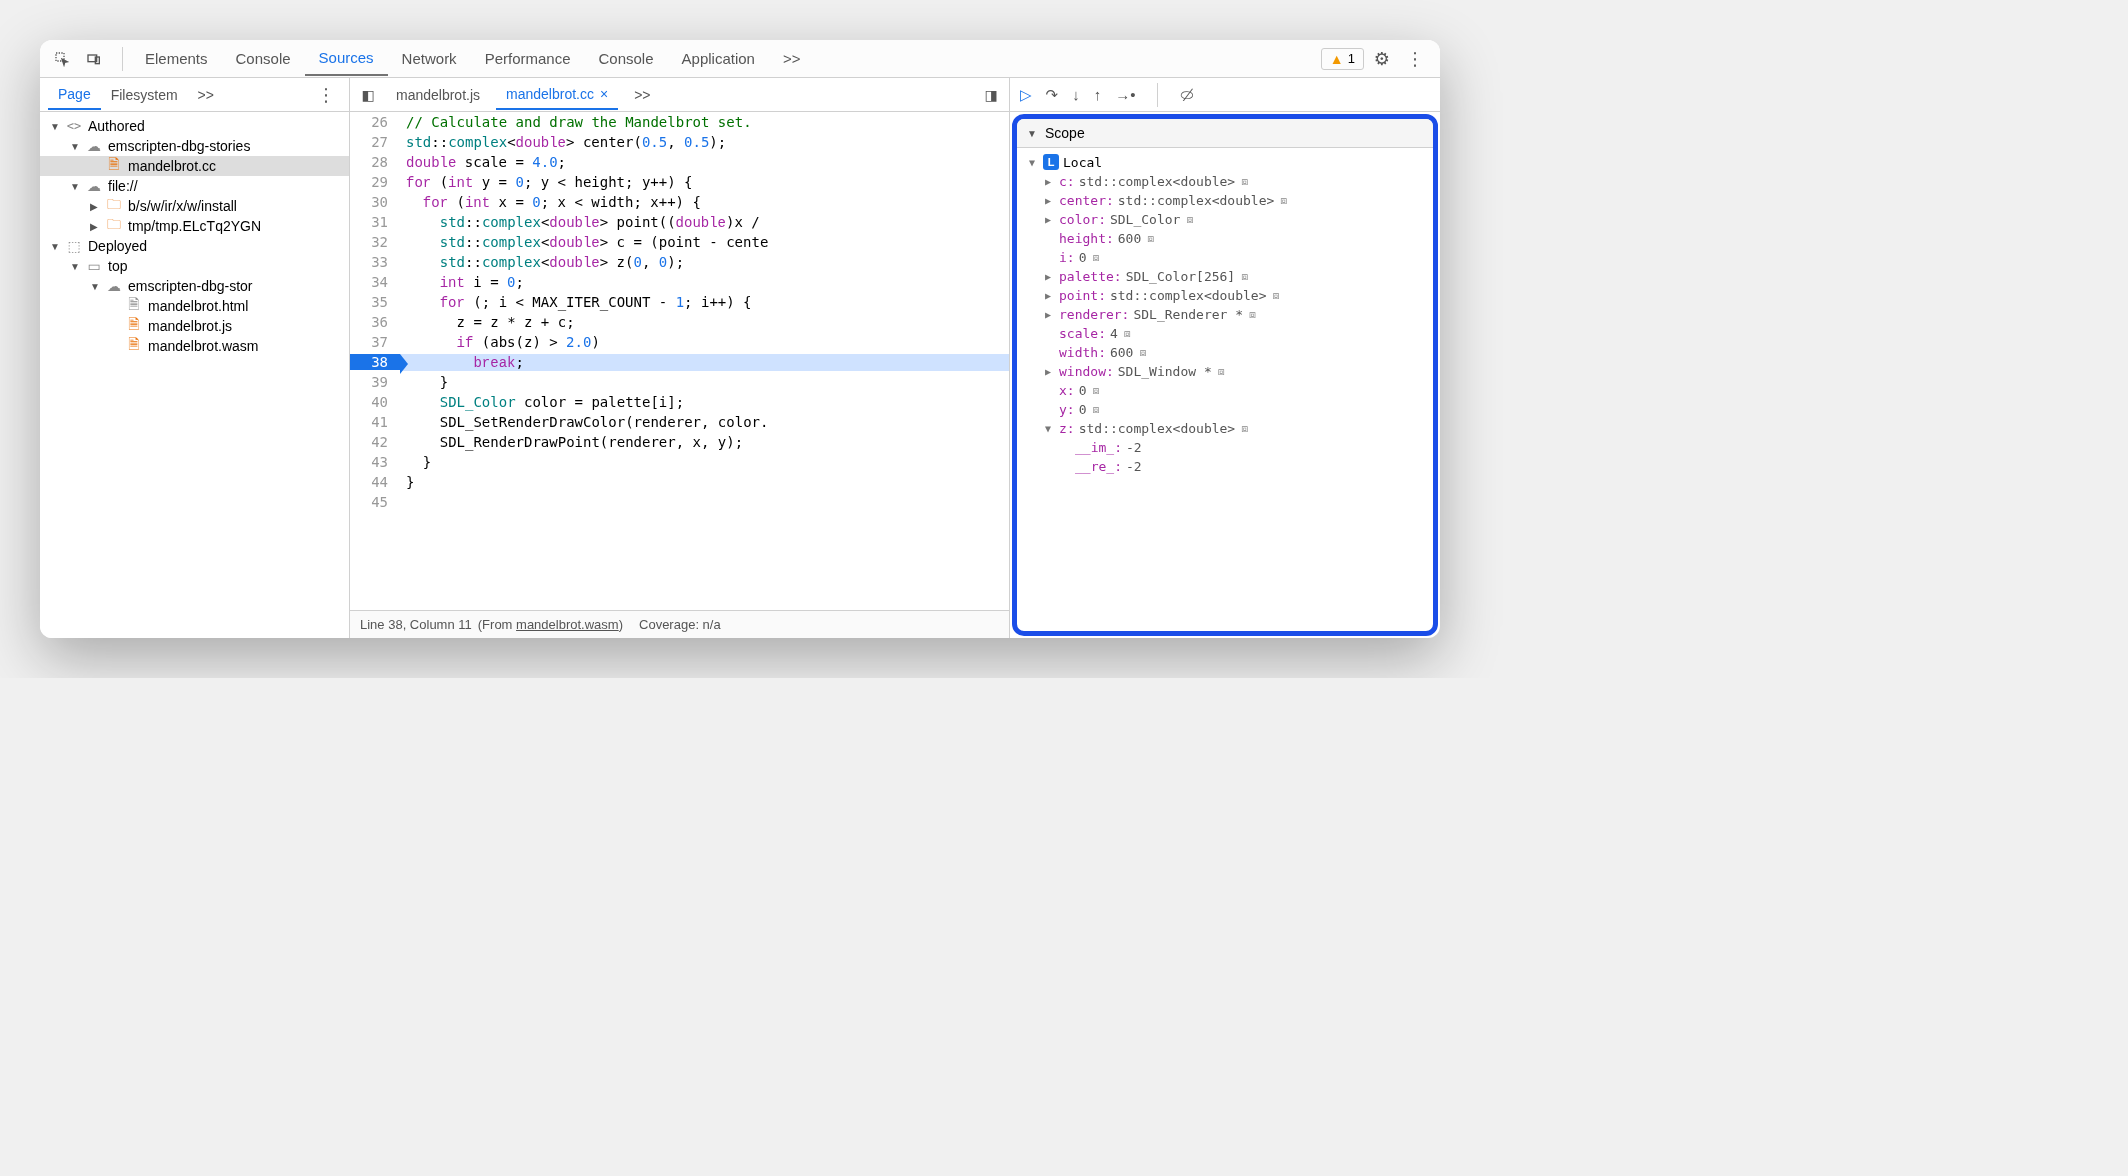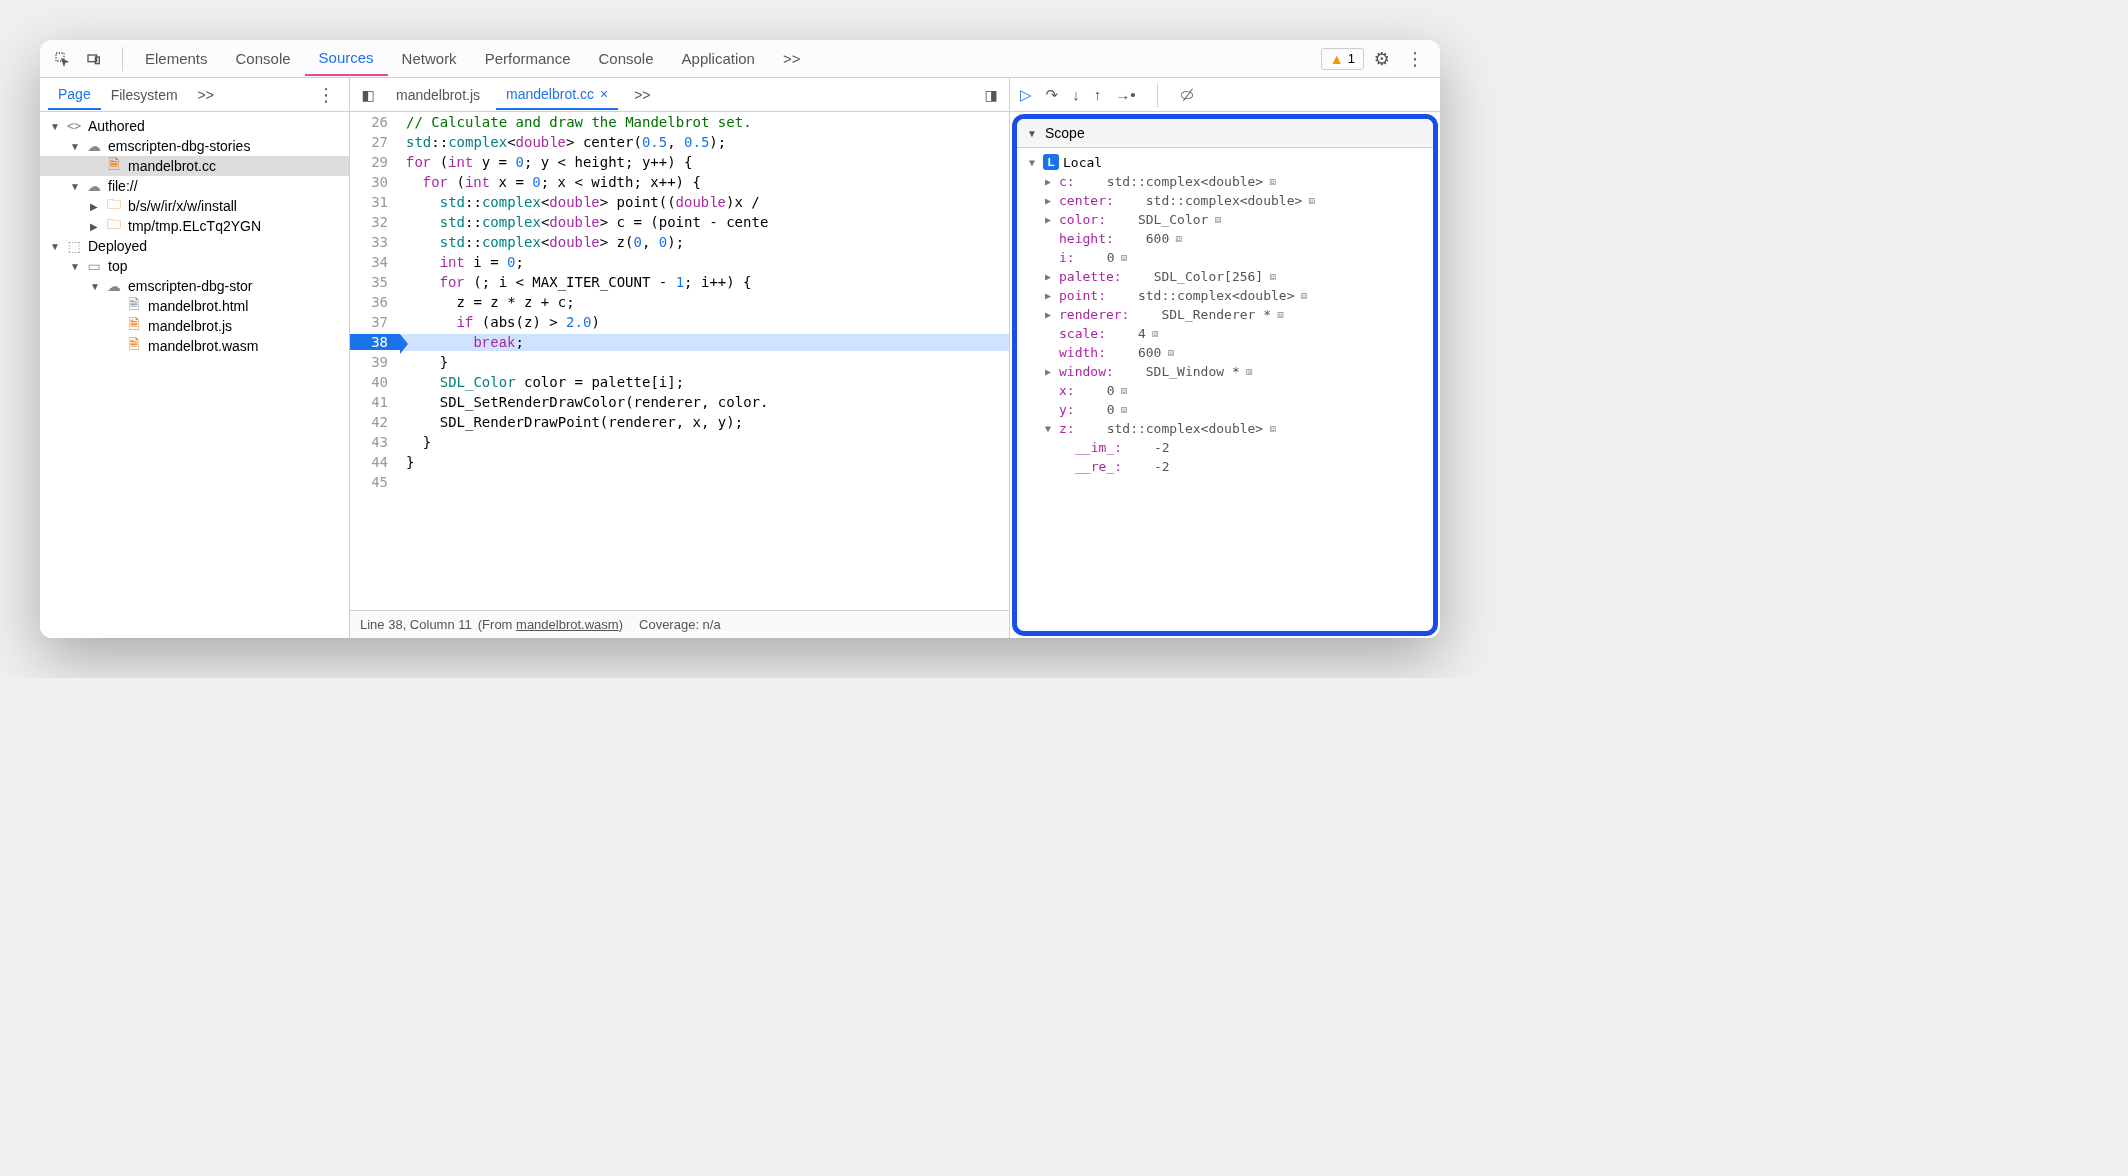--- a/index.html
+++ b/index.html
@@ -8,21 +8,21 @@
 .titlebar { display: flex; align-items: center; padding: 10px 14px; background: #fafafa; border-bottom: 1px solid #ddd; position: relative; }
 .traffic-lights { display: flex; gap: 8px; }
 .dot { width: 13px; height: 13px; border-radius: 50%; }
 .dot.red { background: #ff5f57; }
 .dot.yellow { background: #febc2e; }
 .dot.green { background: #28c840; }
 .title { position: absolute; left: 50%; transform: translateX(-50%); font-size: 14px; font-weight: 600; color: #333; }
 .toolbar { display: flex; align-items: center; padding: 0 10px; border-bottom: 1px solid #d0d0d0; height: 38px; background: #fcfcfc; }
 .toolbar-icon { width: 24px; height: 24px; margin-right: 8px; display: flex; align-items: center; justify-content: center; color: #555; }
 .tab { padding: 8px 14px; font-size: 15px; color: #555; cursor: pointer; }
-.tab.active { color: #1a73e8; border-bottom: 2px solid #ec4899; font-weight: 500; }
+.tab.active { color: #1a73e8; border-bottom: 2px solid #737373; font-weight: 500; }
 .divider-v { width: 1px; height: 24px; background: #d0d0d0; margin: 0 8px; }
 .spacer { flex: 1; }
 .badge { display: flex; align-items: center; gap: 4px; border: 1px solid #ccc; padding: 2px 8px; border-radius: 3px; font-size: 13px; }
 .warn-triangle { color: #f29900; font-size: 14px; }
 .gear { font-size: 18px; color: #555; margin: 0 10px; cursor: pointer; }
 .kebab { font-size: 18px; color: #555; margin: 0 6px; cursor: pointer; }
 .main { display: flex; height: 560px; }
 .sidebar { width: 310px; border-right: 1px solid #d0d0d0; display: flex; flex-direction: column; background: #fff; }
 .sidebar-tabs { display: flex; align-items: center; padding: 0 8px; border-bottom: 1px solid #d0d0d0; height: 34px; }
 .stab { padding: 6px 10px; font-size: 14px; color: #555; cursor: pointer; }
@@ -65,21 +65,21 @@
 .dbg-toolbar { display: flex; align-items: center; gap: 14px; padding: 0 10px; height: 34px; border-bottom: 1px solid #d0d0d0; }
 .dbg-btn { color: #555; cursor: pointer; font-size: 15px; }
 .dbg-btn.resume { color: #1a73e8; }
 .scope-panel { border: 5px solid #1a4de8; border-radius: 12px; margin: 2px; flex: 1; overflow: hidden; display: flex; flex-direction: column; }
 .scope-header { padding: 6px 10px; border-bottom: 1px solid #d0d0d0; display: flex; align-items: center; gap: 8px; font-size: 14px; background: #f5f5f5; }
 .scope-body { flex: 1; overflow-y: auto; font-family: Menlo, Consolas, monospace; font-size: 13px; padding: 4px 0; }
 .scope-row { display: flex; align-items: center; gap: 4px; padding: 2px 8px; white-space: nowrap; }
 .sarrow { width: 10px; color: #777; font-size: 10px; }
 .local-badge { background: #1a73e8; color: #fff; width: 16px; height: 16px; border-radius: 3px; display: flex; align-items: center; justify-content: center; font-size: 11px; font-weight: bold; font-family: sans-serif; }
 .var-name { color: #a626a4; }
-.var-val { color: #555; margin-left: 28px; }
+.var-val { color: #555; }
 .mem-icon { color: #888; font-size: 11px; margin-left: 2px; }
 .si-1 { padding-left: 12px; }
 .si-2 { padding-left: 28px; }
 .si-3 { padding-left: 44px; }
 svg { width: 16px; height: 16px; }
 </style>
 </head>
 <body>
 
 <div class="window">
@@ -197,20 +197,24 @@
         <div class="eicon">◨</div>
       </div>
       <div class="code" id="code-lines">
           <div class="line">
             <div class="gutter">26</div>
             <div class="ctext"><span class="c-com">// Calculate and draw the Mandelbrot set.</span></div>
           </div>
           <div class="line">
             <div class="gutter">27</div>
             <div class="ctext"><span class="c-type">std</span>::<span class="c-type">complex</span>&lt;<span class="c-kw">double</span>&gt; center(<span class="c-num">0.5</span>, <span class="c-num">0.5</span>);</div>
+          </div>
+          <div class="line">
+            <div class="gutter">28</div>
+            <div class="ctext"><span class="c-kw">double</span> scale = <span class="c-num">4.0</span>;</div>
           </div>
           <div class="line">
             <div class="gutter">29</div>
             <div class="ctext"><span class="c-kw">for</span> (<span class="c-kw">int</span> y = <span class="c-num">0</span>; y &lt; height; y++) {</div>
           </div>
           <div class="line">
             <div class="gutter">30</div>
             <div class="ctext">  <span class="c-kw">for</span> (<span class="c-kw">int</span> x = <span class="c-num">0</span>; x &lt; width; x++) {</div>
           </div>
           <div class="line">

